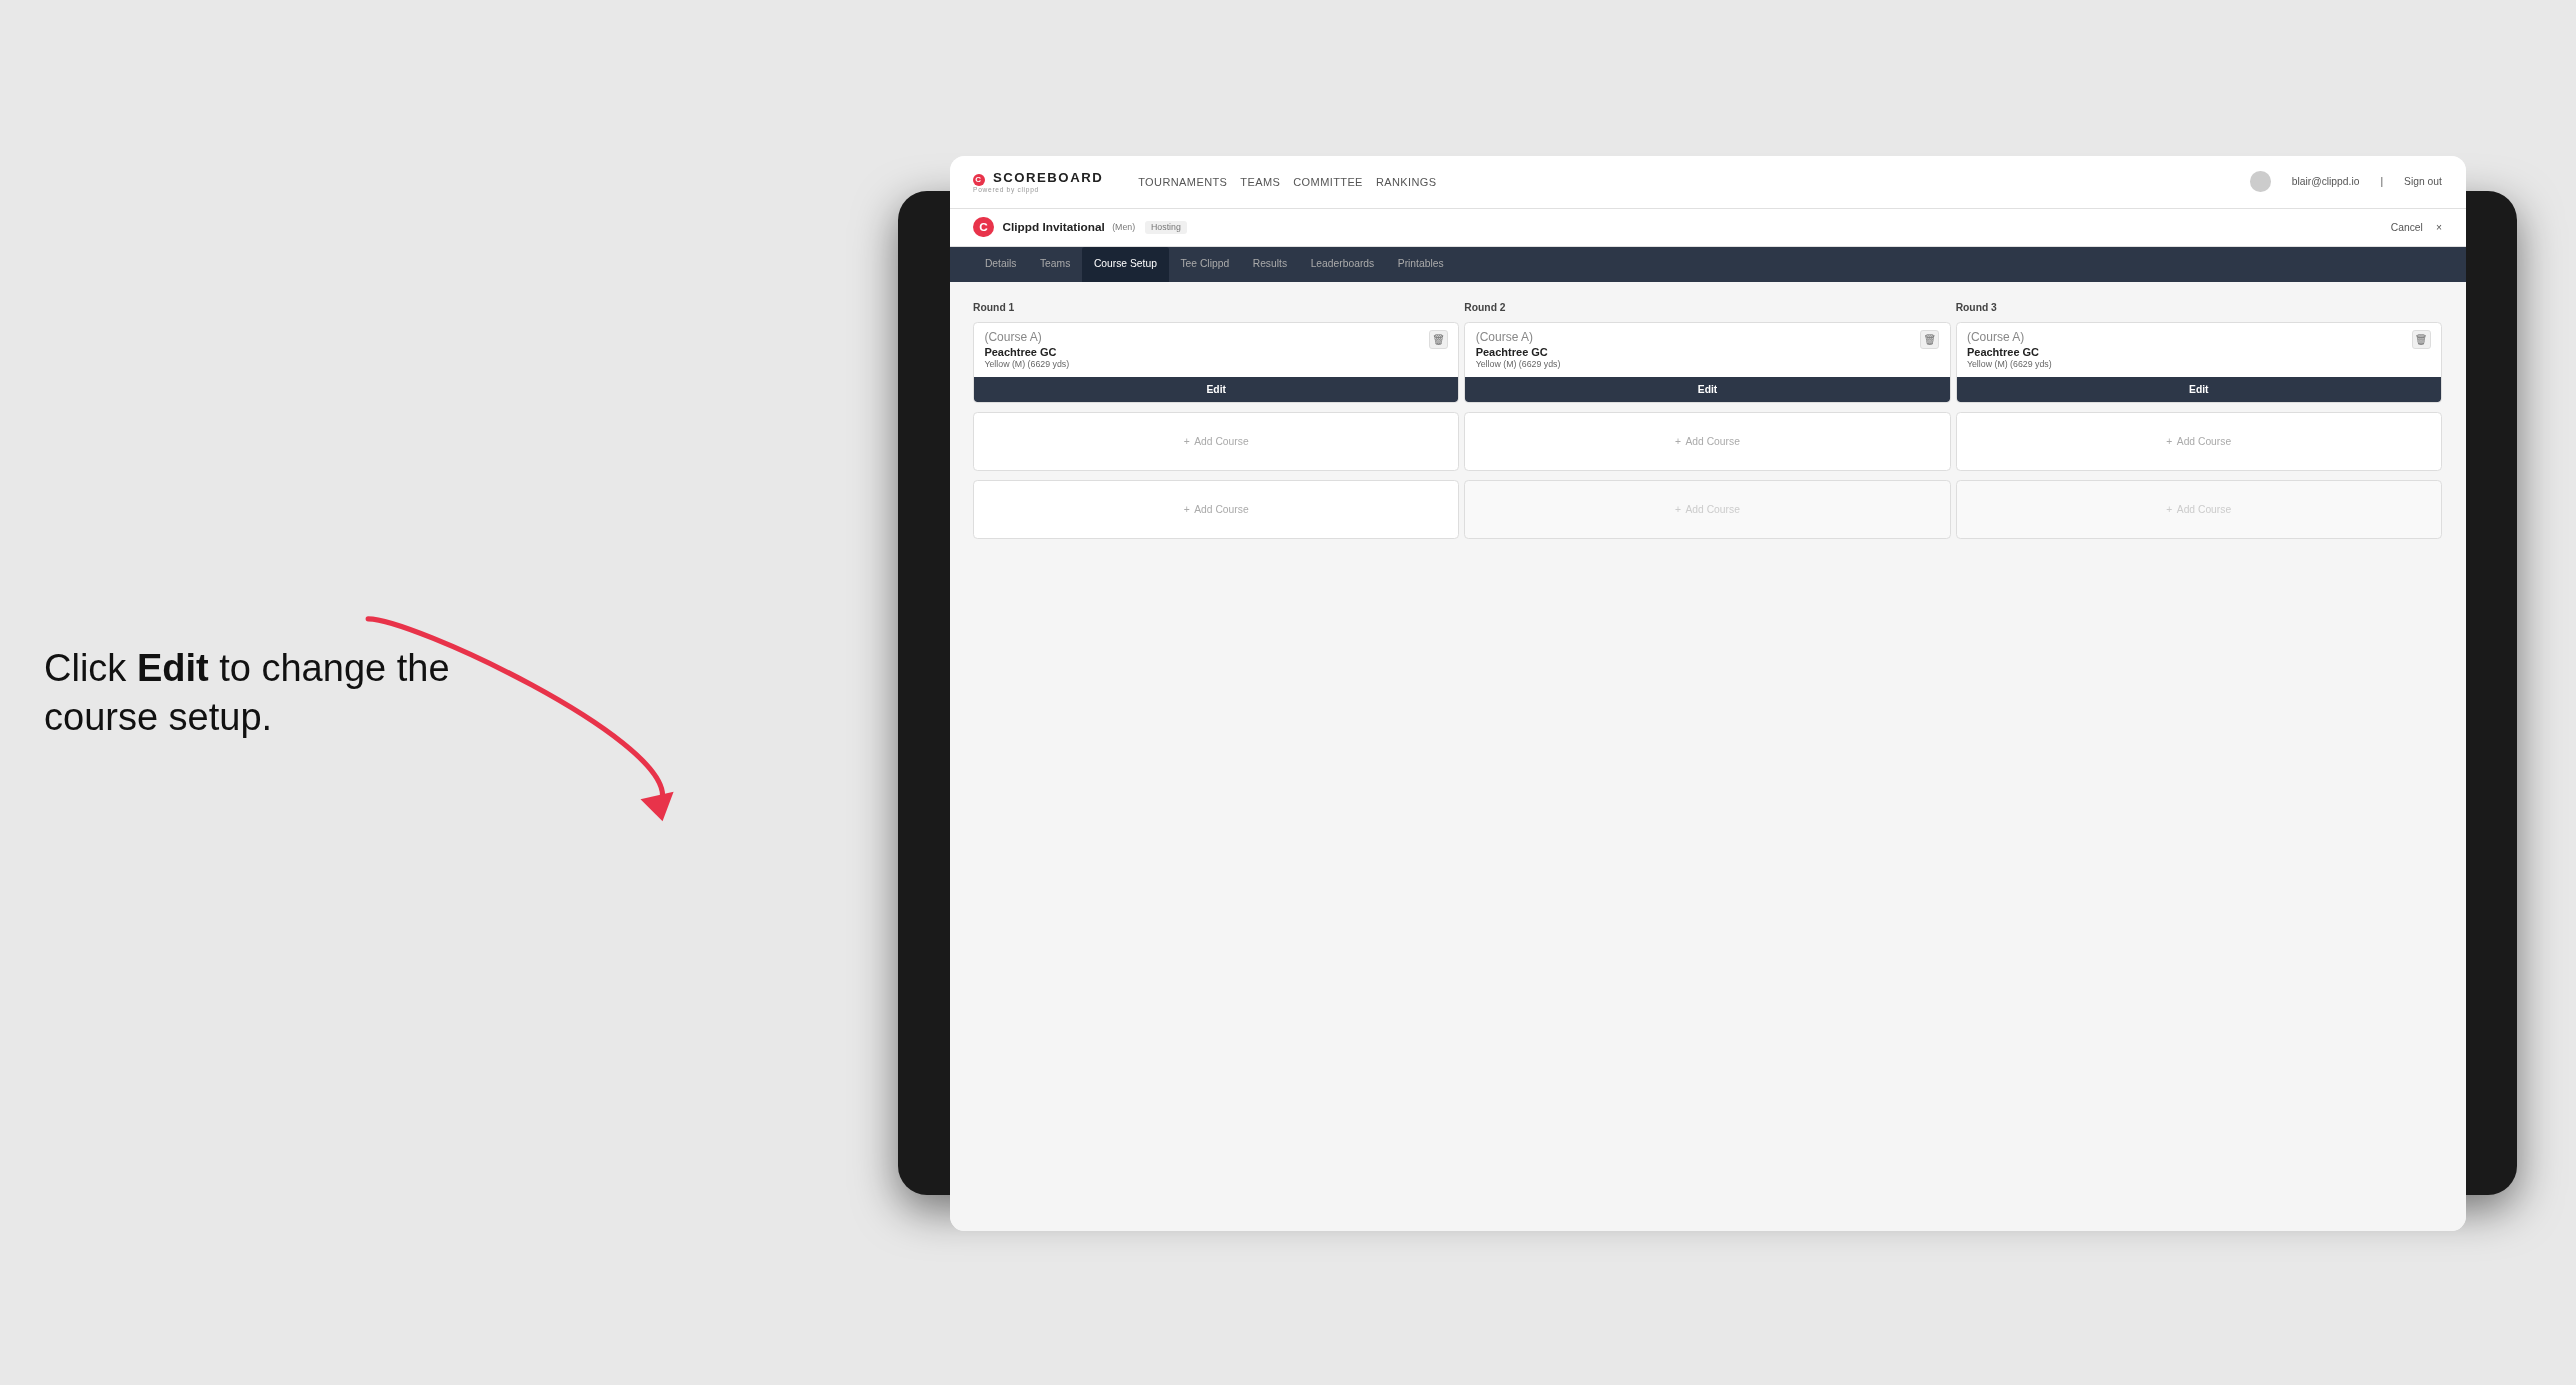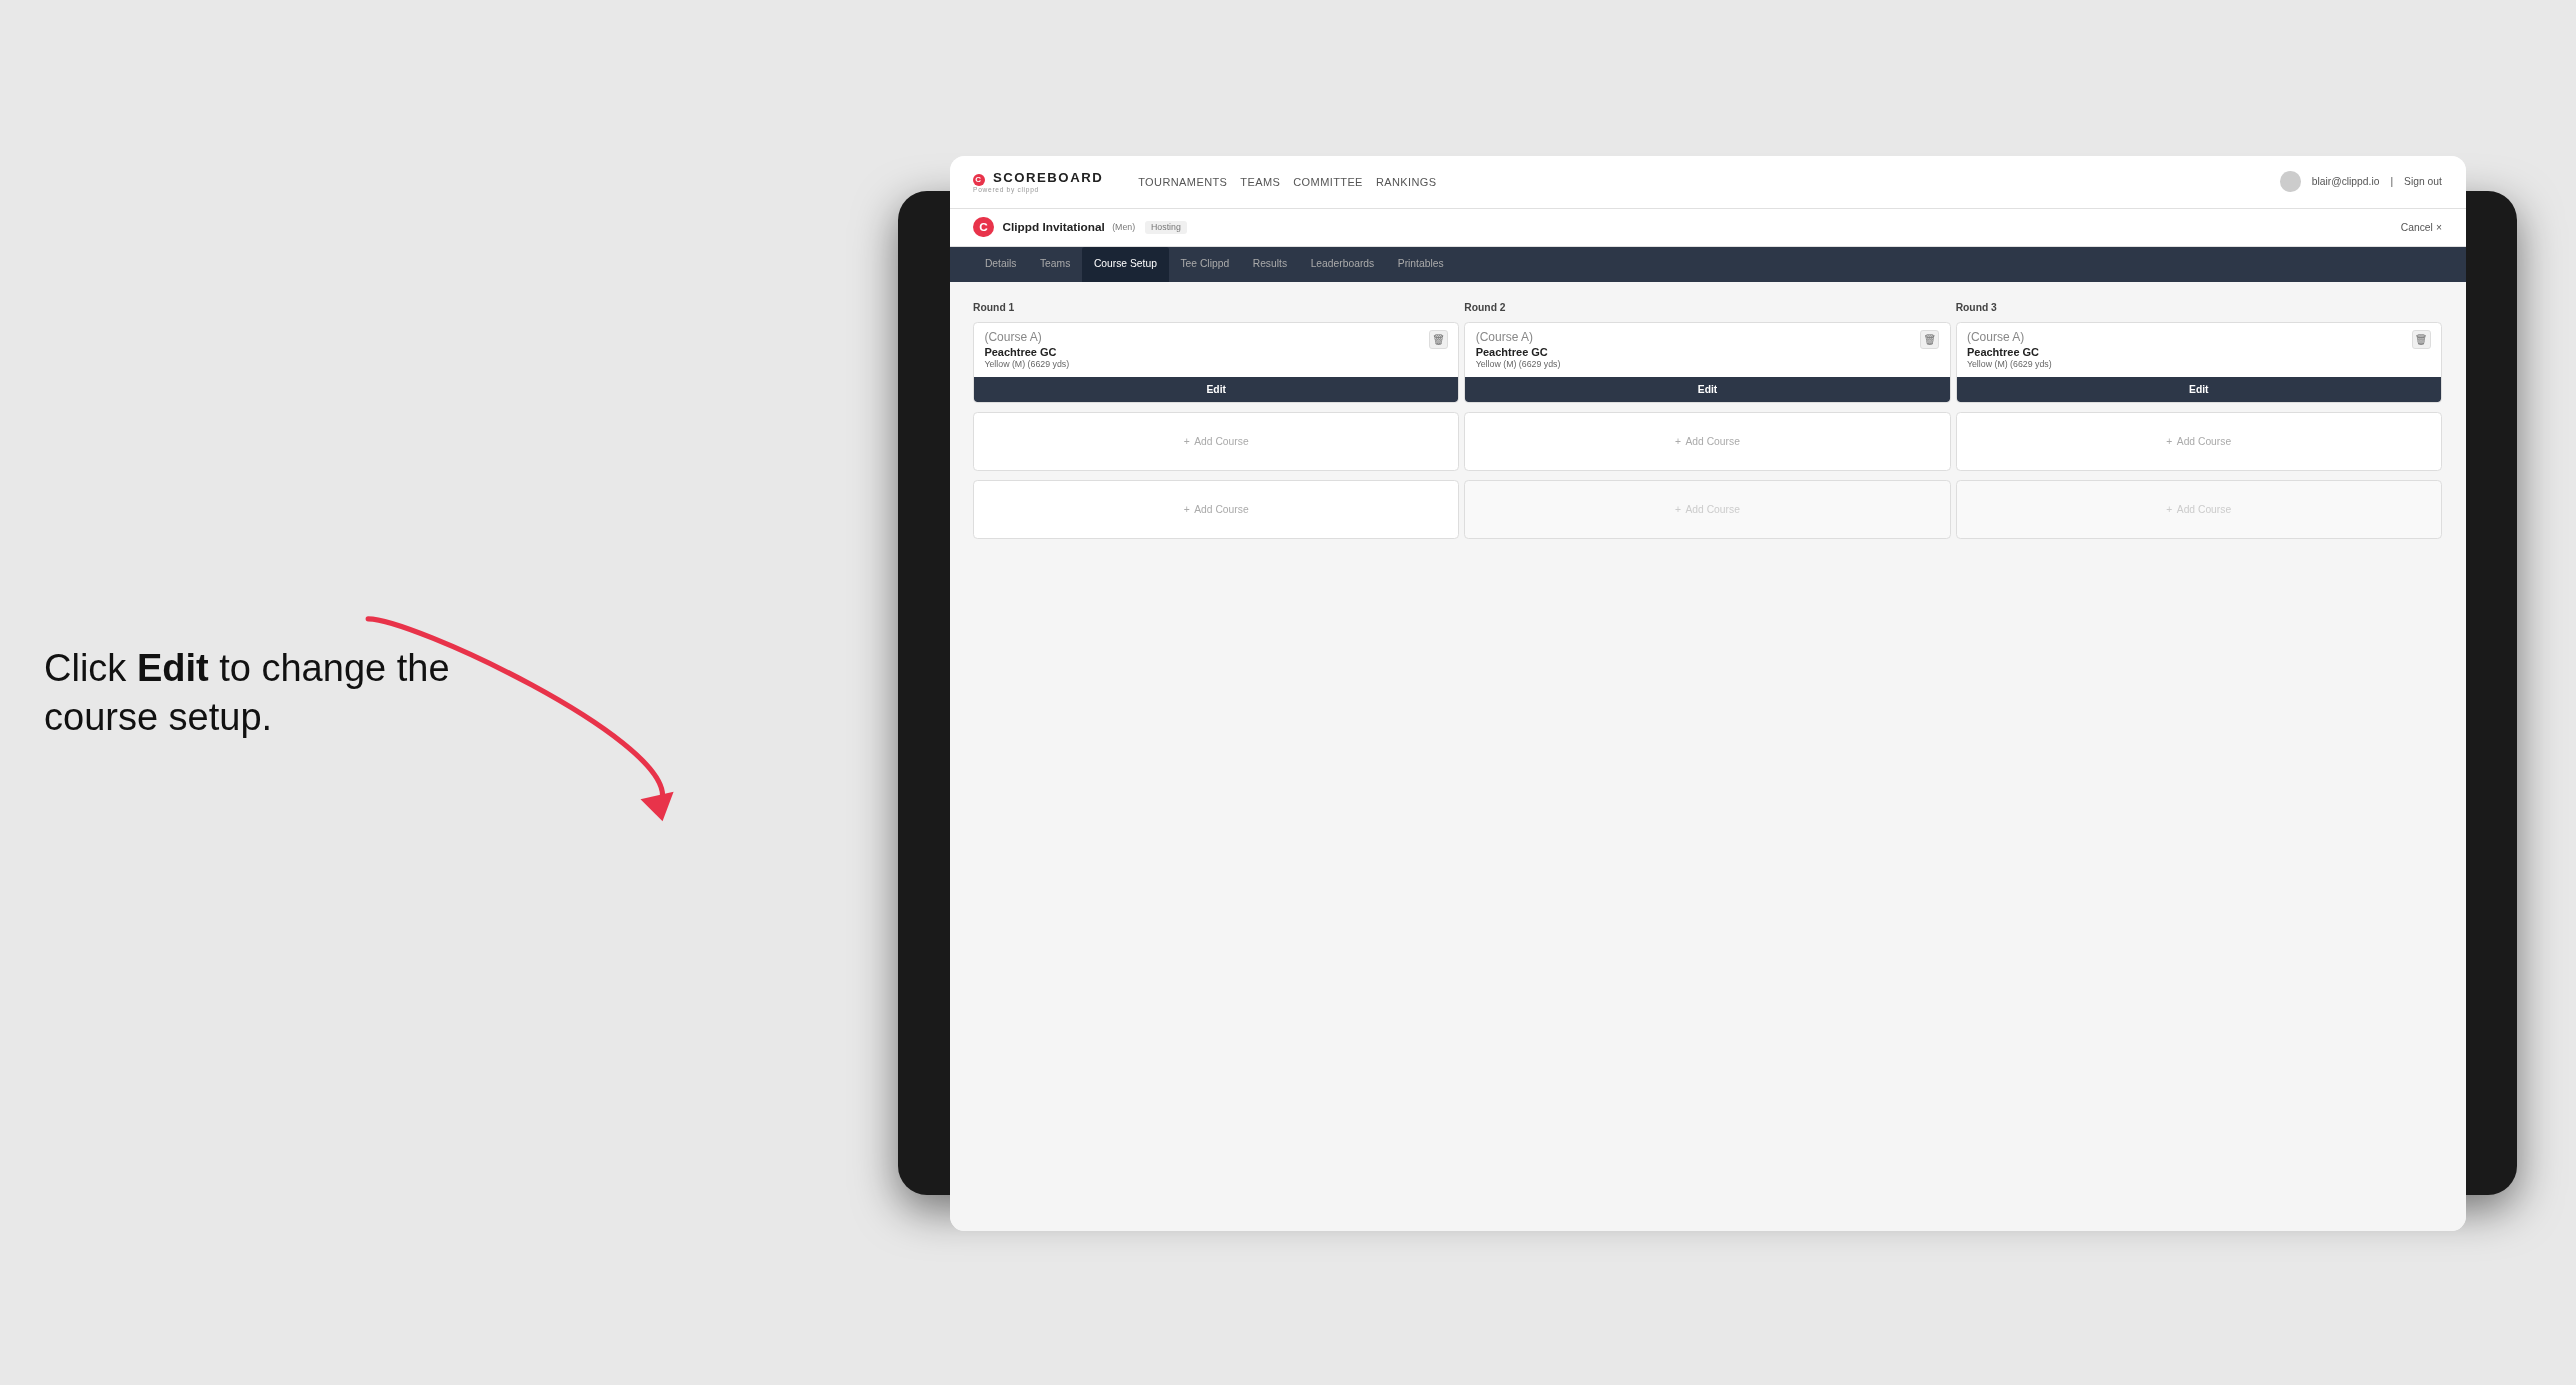--- a/index.html
+++ b/index.html
@@ -106,21 +106,21 @@
       color: #555;
       text-decoration: none;
       font-weight: 500;
       letter-spacing: 0.4px;
       padding: 2.9px 0;
     }
 
     .nav-user {
       display: flex;
       align-items: center;
-      gap: 11px;
+      gap: 21px;
       font-size: 10.3px;
       color: #555;
     }
     .user-avatar {
       width: 20.6px;
       height: 20.6px;
       background: #ccc;
       border-radius: 50%;
     }
     .sign-out-link {
@@ -170,21 +170,21 @@
       padding: 1.5px 5.9px;
       border-radius: 2.9px;
     }
     .cancel-btn {
       margin-left: auto;
       font-size: 10.3px;
       color: #555;
       cursor: pointer;
       display: flex;
       align-items: flex-start;
-      gap: 3px;
+      gap: 13px;
     }
 
     
     .tab-bar {
       background: #2d3748;
       display: flex;
       align-items: flex-end;
       padding: 0 23.6px;
       height: 35px;
       flex-shrink: 0;

